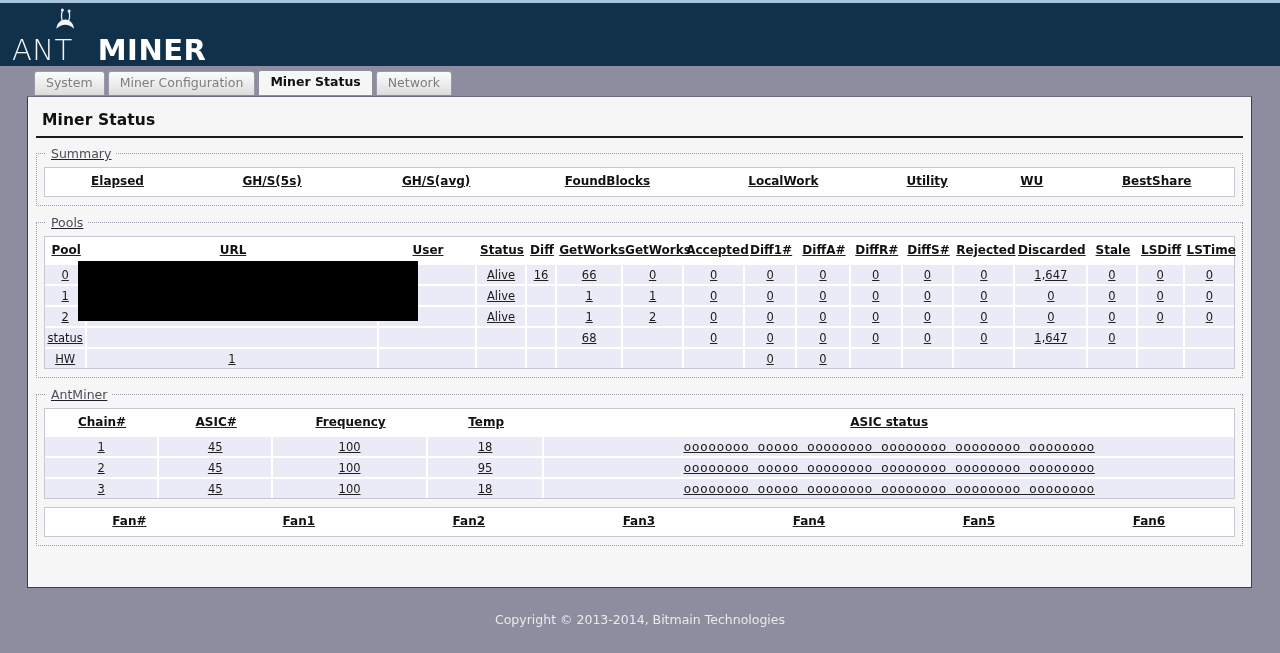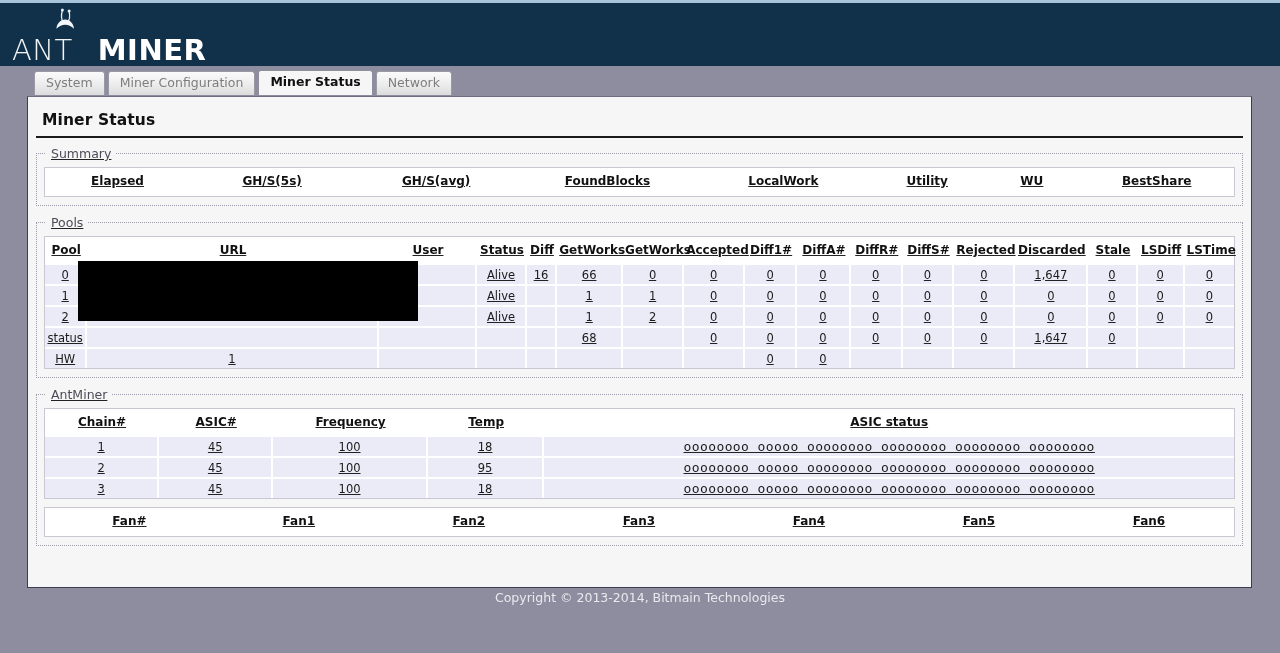--- a/index.html
+++ b/index.html
@@ -159,21 +159,21 @@
   .pool-black {
     position: absolute;
     background: #000000;
   }
   .pools-wrap { position: relative; }
   
   .footer {
     text-align: center;
     color: #e9e9ef;
     font-size: 12.5px;
-    padding-top: 2px;
+    padding-top: 24px;
   }
 </style>
 </head>
 <body>
 
 <div class="top-strip"></div>
 
 <div class="header">
   <div class="logo">
     <svg class="logo-ant" viewBox="0 0 34 30">

